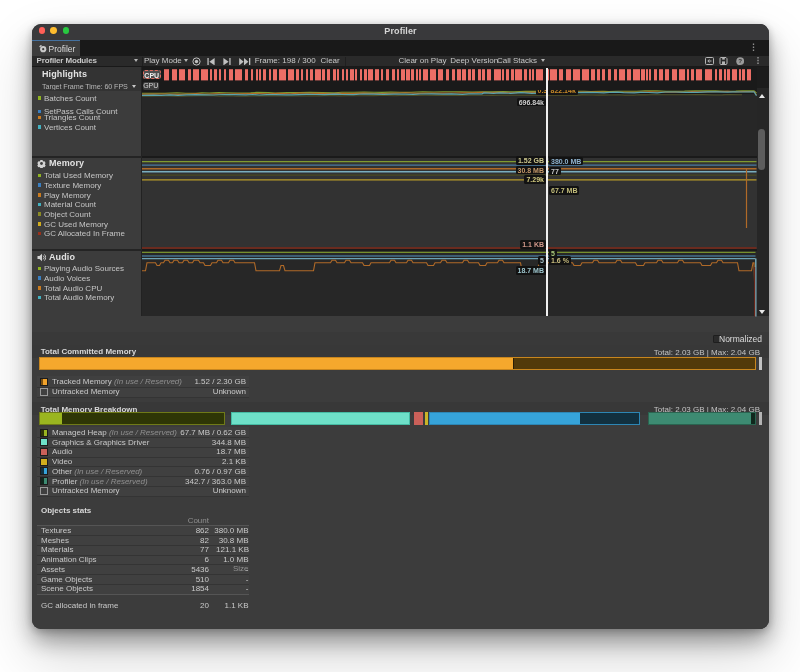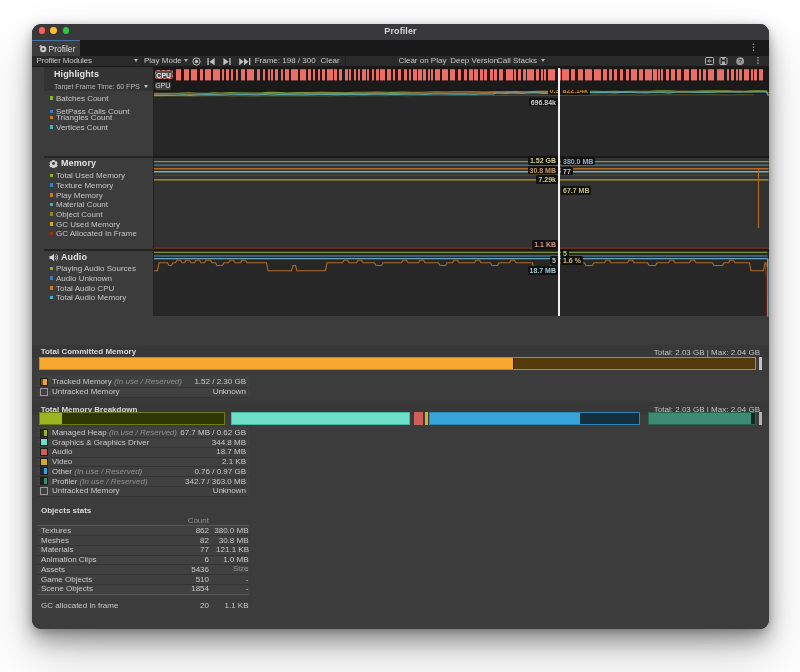--- a/index.html
+++ b/index.html
@@ -17,21 +17,21 @@
 .tabbar { position:absolute; left:0; top:16px; width:737px; height:16px; background:#191919; }
 .tab { position:absolute; left:0; top:0; width:47.5px; height:16px; background:#3d3d3d; border-top:1.6px solid #44719f; }
 .tab .txt { position:absolute; left:16.5px; top:2.6px; font-size:8.5px; color:#dcdcdc; }
 .tabdots { position:absolute; right:11px; top:1.5px; font-size:9px; color:#8f8f8f; font-weight:bold; }
 
 .toolbar { position:absolute; left:0; top:32px; width:737px; height:10.5px; background:#2a2a2a; border-bottom:0.5px solid #191919; font-size:8px; color:#c8c8c8; }
 .ti { position:absolute; top:0; height:10px; line-height:10.5px; white-space:nowrap; }
 .caret { position:absolute; width:0; height:0; border-left:2.8px solid transparent; border-right:2.8px solid transparent; border-top:3.4px solid #b4b4b4; }
 .vsep { position:absolute; top:1px; width:1px; height:8.5px; background:#1f1f1f; }
 
-.main { position:absolute; left:0; top:42.5px; width:737px; height:249.5px; background:#1a1a1a;margin-left:12px; }
+.main { position:absolute; left:0; top:42.5px; width:737px; height:249.5px; background:#1a1a1a; }
 .sidebar { position:absolute; left:0; top:0; width:109.5px; height:249.5px; background:#3c3c3c; border-right:1px solid #222; }
 .sb-sec { position:absolute; left:0; width:108.5px; }
 .sb-head { font-size:9px; font-weight:bold; color:#e2e2e2; letter-spacing:.1px; }
 .sb-sub { font-size:7.2px; letter-spacing:-0.1px; color:#b5b5b5; }
 .leg { position:absolute; left:0; width:108px; height:9.7px; }
 .leg .sw { position:absolute; left:5.5px; top:3px; width:3.6px; height:3.6px; }
 .leg .lt { position:absolute; left:12px; top:0.6px; font-size:8px; color:#c6c6c6; white-space:nowrap; }
 .secline { position:absolute; left:0; width:109.5px; height:1.6px; background:#242424; }
 
 .chart { position:absolute; left:109.5px; top:0; width:615px; height:249.5px; background:#1a1a1a; }
@@ -77,21 +77,21 @@
             <circle cx="4.2" cy="4.2" r="3.1" fill="#c9c9c9"></circle>
             <circle cx="4.2" cy="4.2" r="1.1" fill="#3d3d3d"></circle>
             <rect x="0.2" y="0.4" width="2.6" height="1.4" rx="0.7" fill="#c9c9c9" transform="rotate(-40 1.5 1.1)"></rect>
           </svg>
       <div class="txt">Profiler</div>
     </div>
     <div class="tabdots">⋮</div>
   </div>
 
   <div class="toolbar">
-    <div class="ti" style="left:4.5px; letter-spacing:-0.15px;">Profiler Modules</div>
+    <div class="ti" style="left:4.5px; letter-spacing:-0.15px;font-weight:bold;">Profiler Modules</div>
     <div class="caret" style="left:101.5px; top:3.4px;"></div>
     <div class="vsep" style="left:109.5px;"></div>
     <div class="ti" style="left:112px;">Play Mode</div>
     <div class="caret" style="left:151.5px; top:3.4px;"></div>
     <svg class="abs" style="left:160px; top:0.8px;" width="9" height="9" viewBox="0 0 9 9">
           <circle cx="4.5" cy="4.5" r="3.6" fill="none" stroke="#c0c0c0" stroke-width="1"></circle>
           <circle cx="4.5" cy="4.5" r="1.7" fill="#c0c0c0"></circle>
         </svg>
     <svg class="abs" style="left:175px; top:1.6px;" width="8" height="7.4" viewBox="0 0 8 7.4">
           <rect x="0.4" y="0" width="1.3" height="7.4" fill="#c0c0c0"></rect>
@@ -345,41 +345,45 @@
             <path d="M0.5 3 h2 L5 0.8 v7.4 L2.5 6 h-2 Z" fill="#d2d2d2"></path>
             <path d="M6.2 2.6 a2.6 2.6 0 0 1 0 3.8 M7.4 1.4 a4.4 4.4 0 0 1 0 6.2" stroke="#d2d2d2" stroke-width="0.9" fill="none"></path>
           </svg>
       <div class="abs sb-head" style="left:17px; top:185.8px; font-weight:600;">Audio</div>
       <div class="leg" style="top:197.2px;">
             <div class="sw" style="background:#8fb321;"></div>
             <div class="lt">Playing Audio Sources</div>
           </div>
       <div class="leg" style="top:206.9px;">
             <div class="sw" style="background:#3a7fc1;"></div>
-            <div class="lt">Audio Unknown</div>
+            <div class="lt">Audio Voices</div>
           </div>
       <div class="leg" style="top:216.6px;">
             <div class="sw" style="background:#ca7b1e;"></div>
             <div class="lt">Total Audio CPU</div>
           </div>
       <div class="leg" style="top:226.2px;">
             <div class="sw" style="background:#42b1c0;"></div>
             <div class="lt">Total Audio Memory</div>
           </div>
     </div>
 
     <div class="scol">
       <div class="abs" style="left:0; top:0; width:12.5px; height:21px; background:#1c1c1c;"></div>
       <div class="sarrow" style="top:27px; border-bottom:4.6px solid #e8e8e8;"></div>
       <div class="sthumb"></div>
       <div class="sarrow" style="top:243.5px; border-top:4.6px solid #e8e8e8;"></div>
     </div>
   </div>
 
 
+  <div class="normrow">
+    <div class="abs" style="left:681px; top:3px; width:8px; height:8px; background:#2b2b2b; border:1px solid #1e1e1e; border-radius:1px;"></div>
+    <div class="right" style="right:7px; top:2.5px; font-size:8.5px; color:#dedede;">Normalized</div>
+  </div>
 
   <div class="pane">
     <div class="hrow" style="top:0;"></div>
     <div class="cell bold" style="left:8.7px; top:2.5px;">Total Committed Memory</div>
     <div class="right" style="right:9px; top:3px; color:#c4c4c4;">Total: 2.03 GB | Max: 2.04 GB</div>
 
     <div class="abs" style="left:7px; top:12px; width:716.5px; height:13.8px; background:#523a0a; border:1px solid #c8861e;">
       <div class="abs" style="left:0; top:0; width:473.6px; height:11.8px; background:#f5a82d; border-right:1.2px solid #2a1e06;"></div>
     </div>
     <div class="abs" style="left:727.4px; top:12px; width:2.2px; height:13.8px; background:#c2c2c2;"></div>

